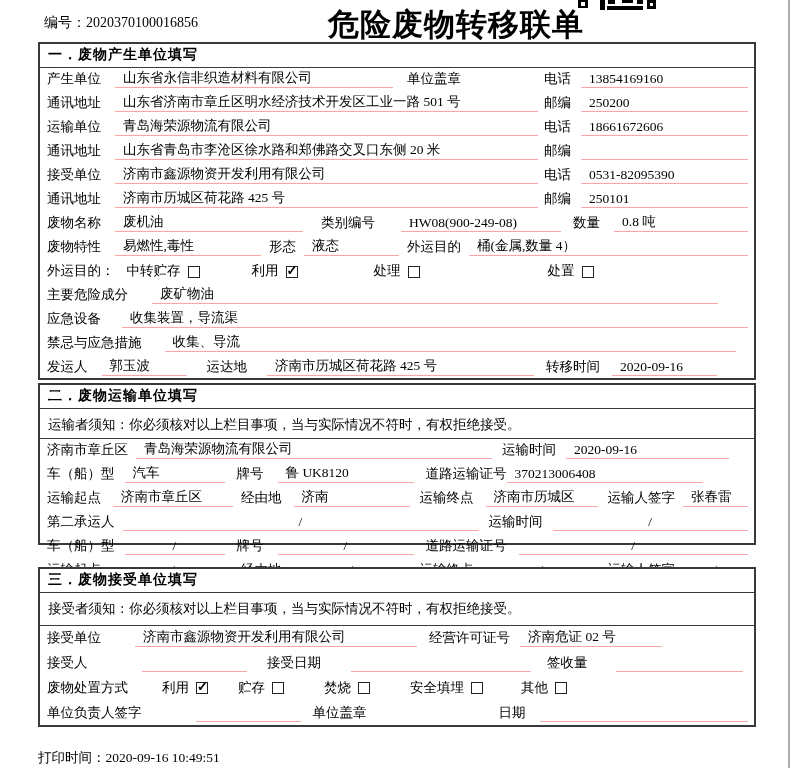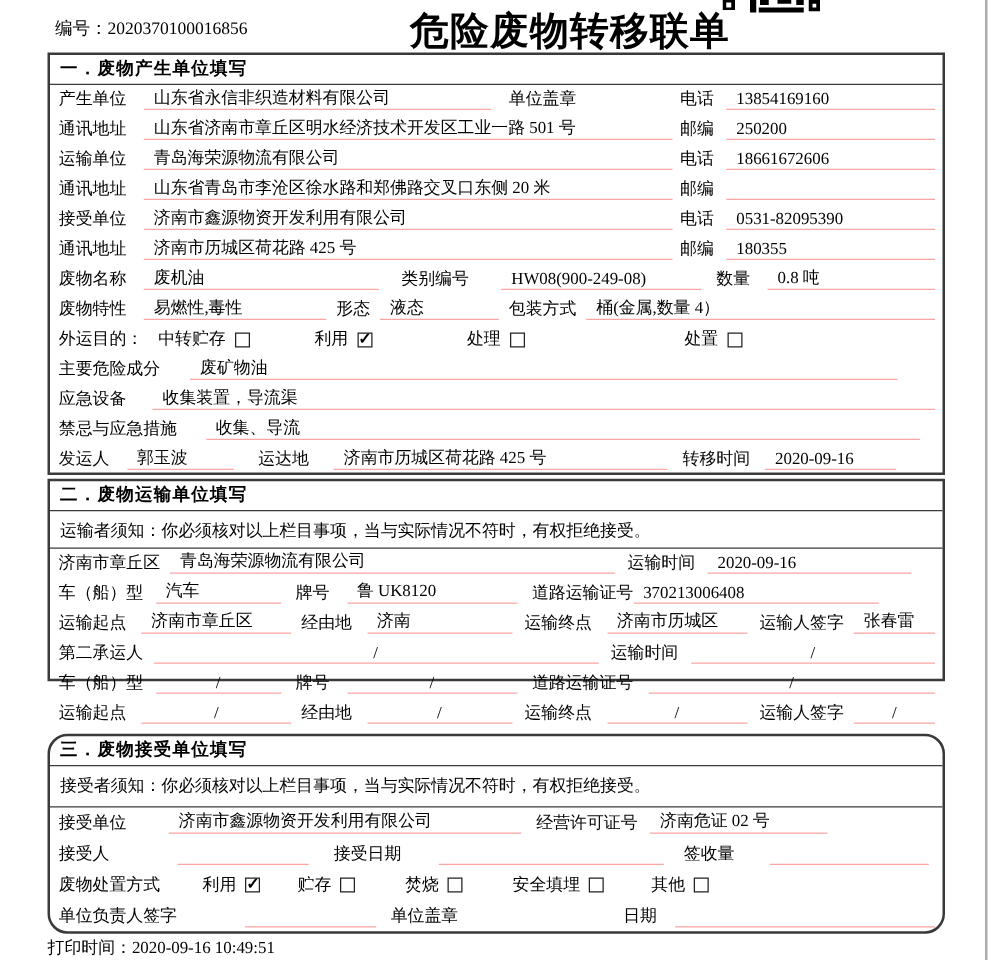--- a/index.html
+++ b/index.html
@@ -5,21 +5,21 @@
   html,body{margin:0;padding:0;background:#fff;}
   .page{position:relative;width:796px;height:768px;background:#ffffff;overflow:hidden;
         font-family:"Liberation Serif","DejaVu Serif",serif;font-size:13.5px;color:#000;}
   .serial{position:absolute;left:44px;top:14px;font-size:14px;white-space:nowrap;}
   .title{position:absolute;left:328px;top:4px;font-size:31px;font-weight:bold;letter-spacing:1px;white-space:nowrap;}
   .qr{position:absolute;left:578px;top:0;}
   .edge-line{position:absolute;left:788px;top:0;width:2px;height:768px;background:#aaadb0;}
   .box{position:absolute;left:38px;width:718px;border:2px solid #3a3a3a;box-sizing:border-box;background:#fff;}
   .box1{top:42px;height:338px;}
   .box2{top:383px;height:162px;}
-  .box3{top:587px;height:160px;border-radius:16px;}
+  .box3{top:567px;height:160px;}
   .sect-h{font-weight:bold;font-size:14px;padding:2px 8px 3px 8px;border-bottom:1px solid #3a3a3a;letter-spacing:1px;}
   .notice{padding:7px 8px 0 8px;border-bottom:1px solid #3a3a3a;height:30px;box-sizing:border-box;}
   .notice3{height:33px;}
   .row{display:flex;align-items:flex-end;height:24px;padding:0 6px 4px 7px;box-sizing:border-box;}
   .row25{height:25px;}
   .lb{flex:none;white-space:nowrap;}
   .w68{width:68px;font-family:Liberation Mono, monospace;}
   .u{flex:none;border-bottom:1px solid #fca5a5;white-space:nowrap;overflow:hidden;padding:0 2px 0 8px;box-sizing:border-box;min-height:17px;}
   .fill{flex:1 1 auto;}
   .ctr{text-align:center;padding:0;}
@@ -88,38 +88,38 @@
       <span class="lb w68">接受单位</span>
       <span class="u" style="width:423px">济南市鑫源物资开发利用有限公司</span>
       <span class="lb mla">电话</span>
       <span class="u" style="width:167px;margin-left:10px">0531-82095390</span>
     </div>
 
     <div class="row">
       <span class="lb w68">通讯地址</span>
       <span class="u" style="width:423px">济南市历城区荷花路 425 号</span>
       <span class="lb mla">邮编</span>
-      <span class="u" style="width:167px;margin-left:10px">180355</span>
+      <span class="u" style="width:167px;margin-left:10px">250101</span>
     </div>
 
     <div class="row">
       <span class="lb w68">废物名称</span>
       <span class="u" style="width:188px">废机油</span>
       <span class="lb" style="margin-left:18px">类别编号</span>
       <span class="u" style="width:160px;margin-left:26px">HW08(900-249-08)</span>
       <span class="lb" style="margin-left:12px">数量</span>
       <span class="u fill" style="margin-left:14px">0.8 吨</span>
     </div>
 
     <div class="row">
       <span class="lb w68">废物特性</span>
       <span class="u" style="width:146px">易燃性,毒性</span>
       <span class="lb" style="margin-left:8px">形态</span>
       <span class="u" style="width:95px;margin-left:8px">液态</span>
-      <span class="lb" style="margin-left:8px">包装方式</span>
+      <span class="lb" style="margin-left:8px">外运目的</span>
       <span class="u fill" style="margin-left:8px">桶(金属,数量 4）</span>
     </div>
 
     <div class="row">
       <span class="lb">外运目的：</span>
       <span class="lb" style="margin-left:12px">中转贮存</span>
       <span class="ck"></span>
       <span class="lb" style="margin-left:52px">利用</span>
       <span class="ck on"></span>
       <span class="lb" style="margin-left:76px">处理</span>

